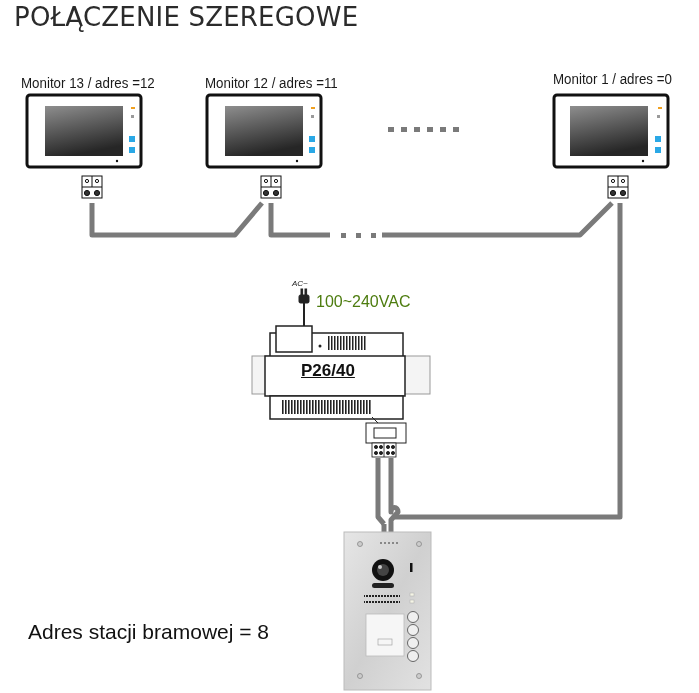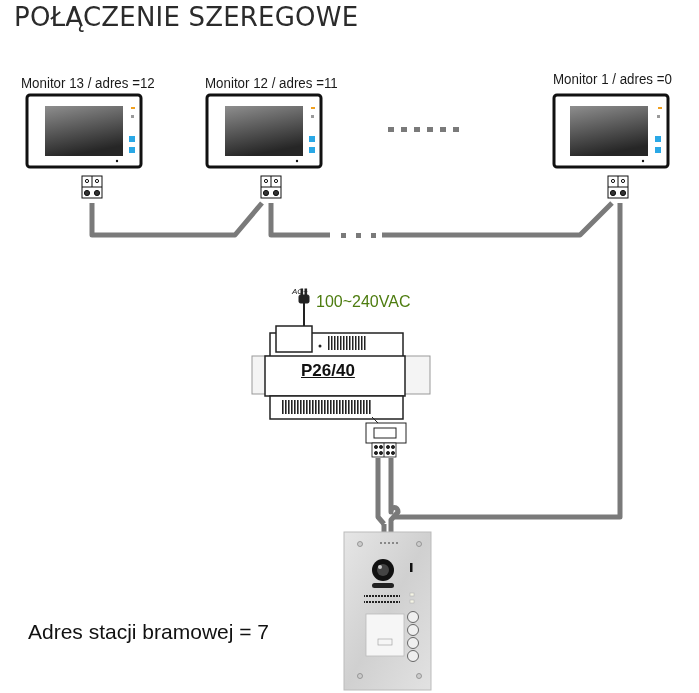--- a/index.html
+++ b/index.html
@@ -9,21 +9,21 @@
              font-family: "DejaVu Sans", sans-serif; letter-spacing: 0.2px; }
     .mon-label { position: absolute; font-family: "Liberation Sans", sans-serif; font-size: 15.5px;
                  color: #1a1a1a; transform: scaleX(0.86); transform-origin: left top; white-space: nowrap; }
     .addr-label { position: absolute; left: 28px; top: 620px; font-family: "Liberation Sans", sans-serif;
                   font-size: 21px; color: #111; white-space: nowrap; }
     .psu-model { position: absolute; left: 301px; top: 361px; font-family: "Liberation Sans", sans-serif;
                  font-weight: bold; font-size: 17px; color: #111; text-decoration: underline; }
     .voltage { position: absolute; left: 316px; top: 293px; font-family: "Liberation Sans", sans-serif;
                font-size: 16px; color: #4d7c0f; }
     .ac { position: absolute; left: 292px; top: 279px; font-family: "Liberation Sans", sans-serif;
-          font-style: italic; font-size: 8px; color: #222; margin-top: 8px; }
+          font-style: italic; font-size: 8px; color: #222; }
     svg.diagram { position: absolute; left: 0; top: 0; }
   </style>
 </head>
 <body>
 
 <div class="title">POŁĄCZENIE SZEREGOWE</div>
 
 <div class="mon-label" style="left:21px; top:74px;">Monitor 13 / adres =12</div>
 <div class="mon-label" style="left:205px; top:74px;">Monitor 12 / adres =11</div>
 <div class="mon-label" style="left:553px; top:70px;">Monitor 1 / adres =0</div>
@@ -218,13 +218,13 @@
   <defs>
     <pattern id="grill" width="3" height="2" patternUnits="userSpaceOnUse">
       <rect x="0" y="0" width="2" height="2" fill="#222"></rect>
     </pattern>
   </defs>
 </svg>
 
 <div class="ac">AC~</div>
 <div class="voltage">100~240VAC</div>
 <div class="psu-model">P26/40</div>
-<div class="addr-label">Adres stacji bramowej = 7</div>
+<div class="addr-label">Adres stacji bramowej = 8</div>
 
 </body></html>

